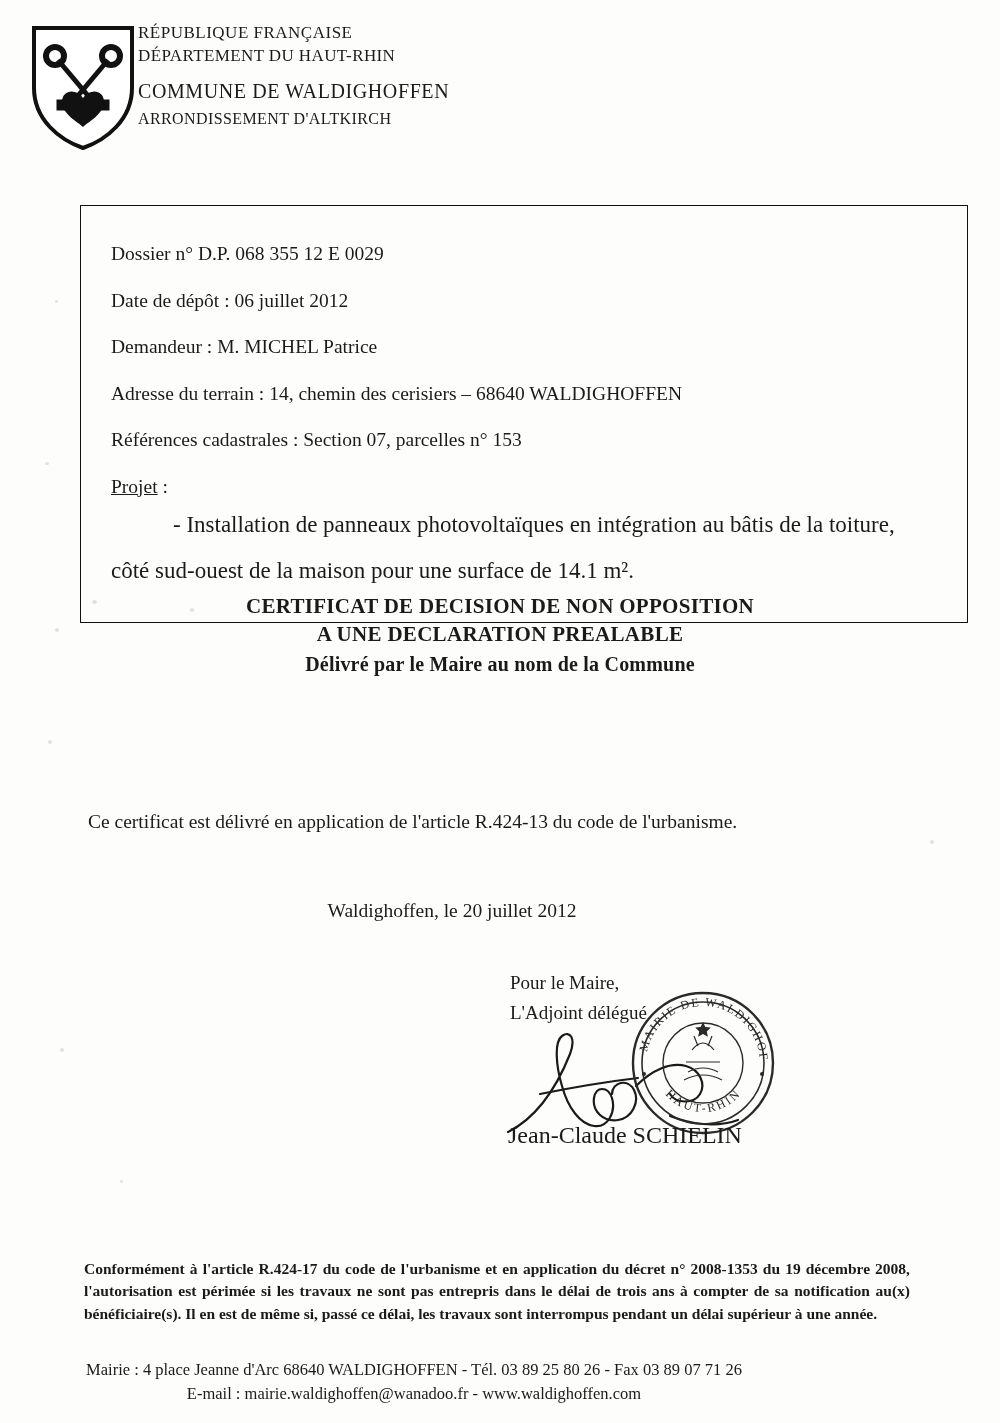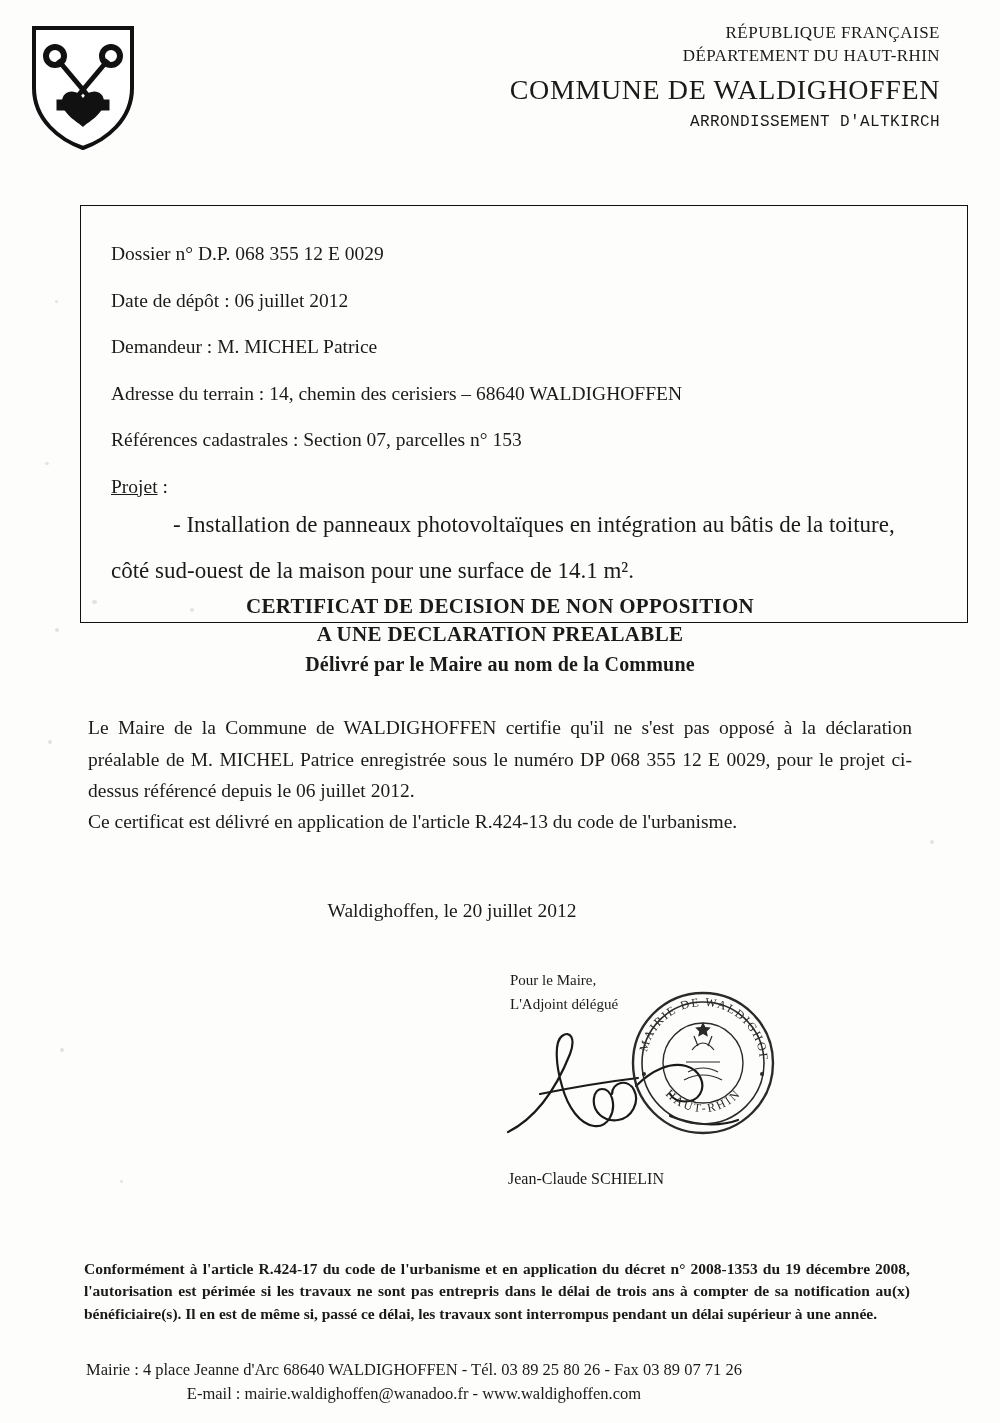--- a/index.html
+++ b/index.html
@@ -31,43 +31,42 @@
     display: flex;
     align-items: flex-start;
   }
   .crest {
     width: 110px;
     margin-left: 28px;
     flex: 0 0 auto;
   }
   .header-text {
     flex: 1 1 auto;
-    text-align: right;
-    padding-right: 60px;
+    text-align: left;
+    padding-right: 89px;
     line-height: 1.35;
   }
   .ht1 {
     font-size: 17px;
     letter-spacing: 0.5px;
     font-variant: small-caps;
   }
   .ht2 {
     font-size: 17px;
     letter-spacing: 0.4px;
   }
   .ht3 {
-    font-size: 28px;
+    font-size: 20px;
     letter-spacing: 0.6px;
-    margin-top: 3px;
+    margin-top: 10px;
   }
   .ht4 {
     font-size: 16px;
     letter-spacing: 0.4px;
     margin-top: 3px;
-    font-family: Liberation Mono, monospace;
   }
 
   
   .info-box {
     position: absolute;
     top: 205px;
     left: 80px;
     width: 888px;
     min-height: 335px;
     border: 1.5px solid #111;
@@ -138,28 +137,28 @@
     width: 904px;
     text-align: center;
     font-size: 19.5px;
   }
 
   
   .sign-block {
     position: absolute;
     top: 968px;
     left: 510px;
-    font-size: 15px;
+    font-size: 19px;
     line-height: 1.6;
   }
   .signer-name {
     position: absolute;
-    top: 1170px;
+    top: 1122px;
     left: 508px;
-    font-size: 16px;
+    font-size: 24px;
   }
   .sig-scribble {
     position: absolute;
     top: 1020px;
     left: 500px;
     width: 260px;
     height: 130px;
     pointer-events: none;
   }
   .stamp {
@@ -265,21 +264,20 @@
       <span class="indent"></span><span>- Installation de panneaux photovoltaïques en intégration au bâtis de la toiture, côté sud-ouest de la maison pour une surface de 14.1 m².</span>
     </div>
   </div>
 
   <div class="title-block">
     <div class="t1">CERTIFICAT DE DECISION DE NON OPPOSITION</div>
     <div class="t2">A UNE DECLARATION PREALABLE</div>
     <div class="t3">Délivré par le Maire au nom de la Commune</div>
   </div>
 
-  <div class="body-p" id="para1">Le Maire de la Commune de WALDIGHOFFEN certifie qu'il ne s'est pas opposé à la déclaration préalable de M. MICHEL Patrice enregistrée sous le numéro DP 068 355 12 E 0029, pour le projet ci-dessus référencé depuis le 06 juillet 2012.</div>
   <div class="body-p" id="para2">Ce certificat est délivré en application de l'article R.424-13 du code de l'urbanisme.</div>
 
   <div class="place-date">Waldighoffen, le 20 juillet 2012</div>
 
   <div class="sign-block">
     <div>Pour le Maire,</div>
     <div>L'Adjoint délégué</div>
   </div>
 
   <div class="sig-scribble">

